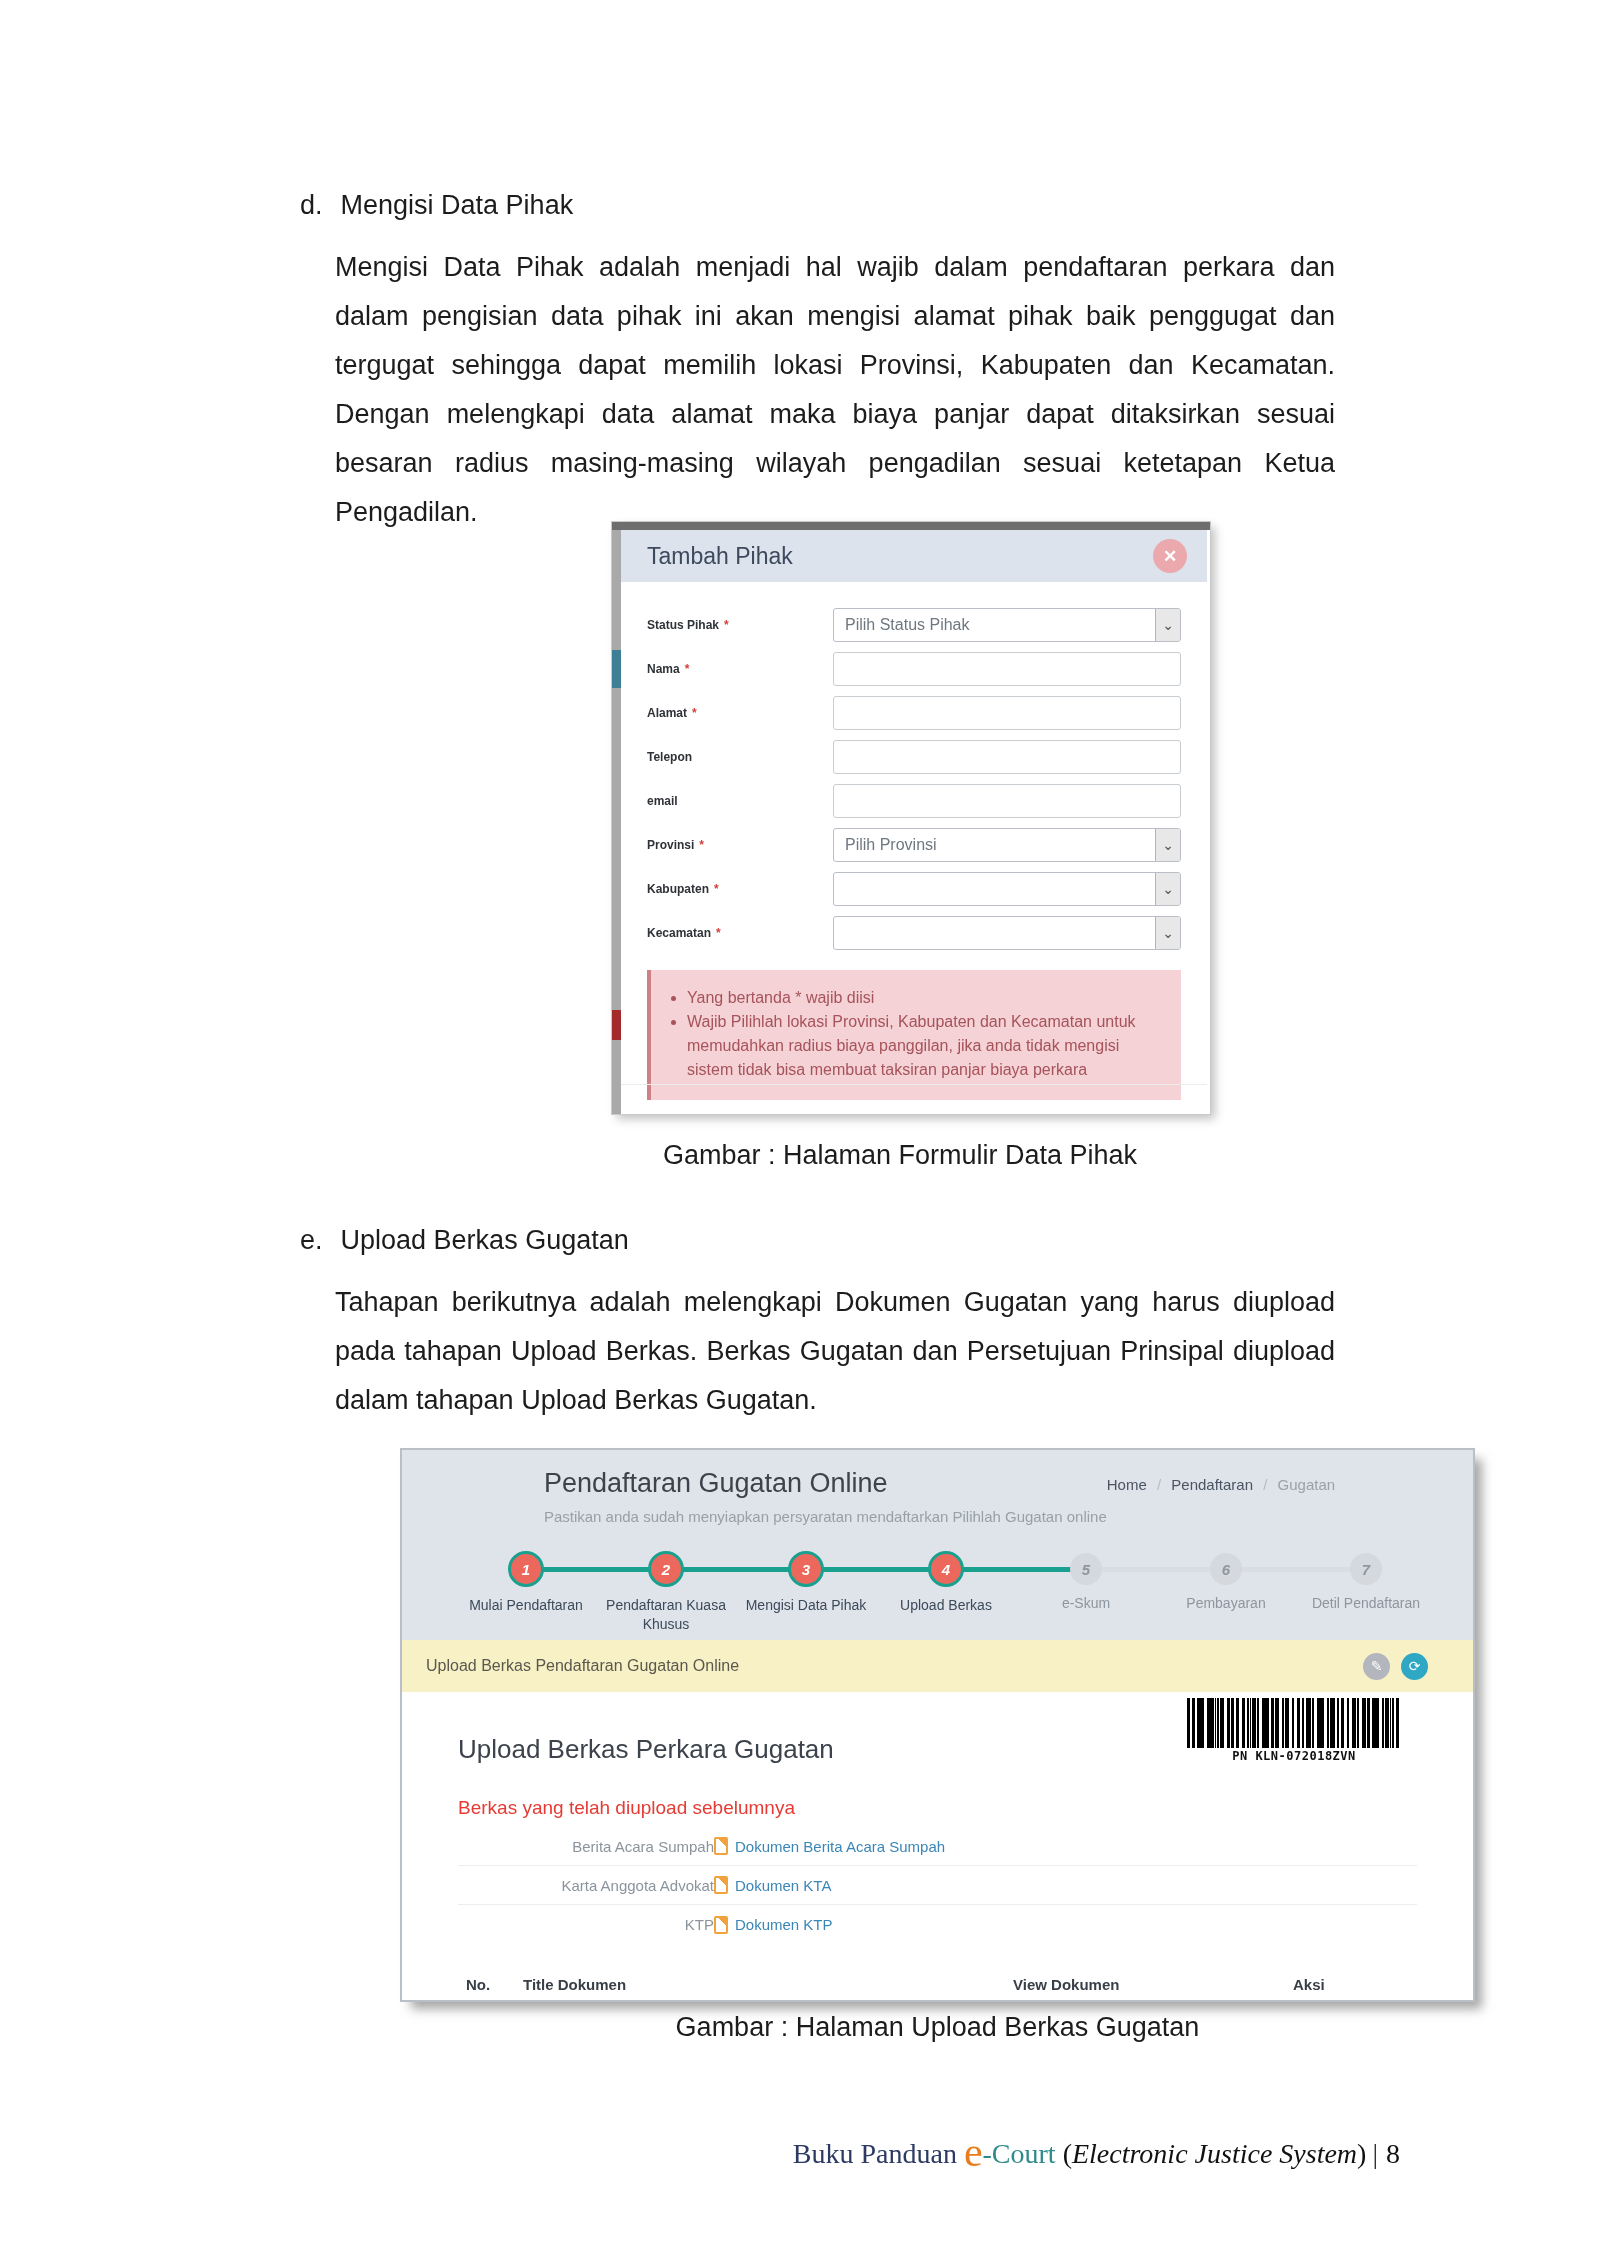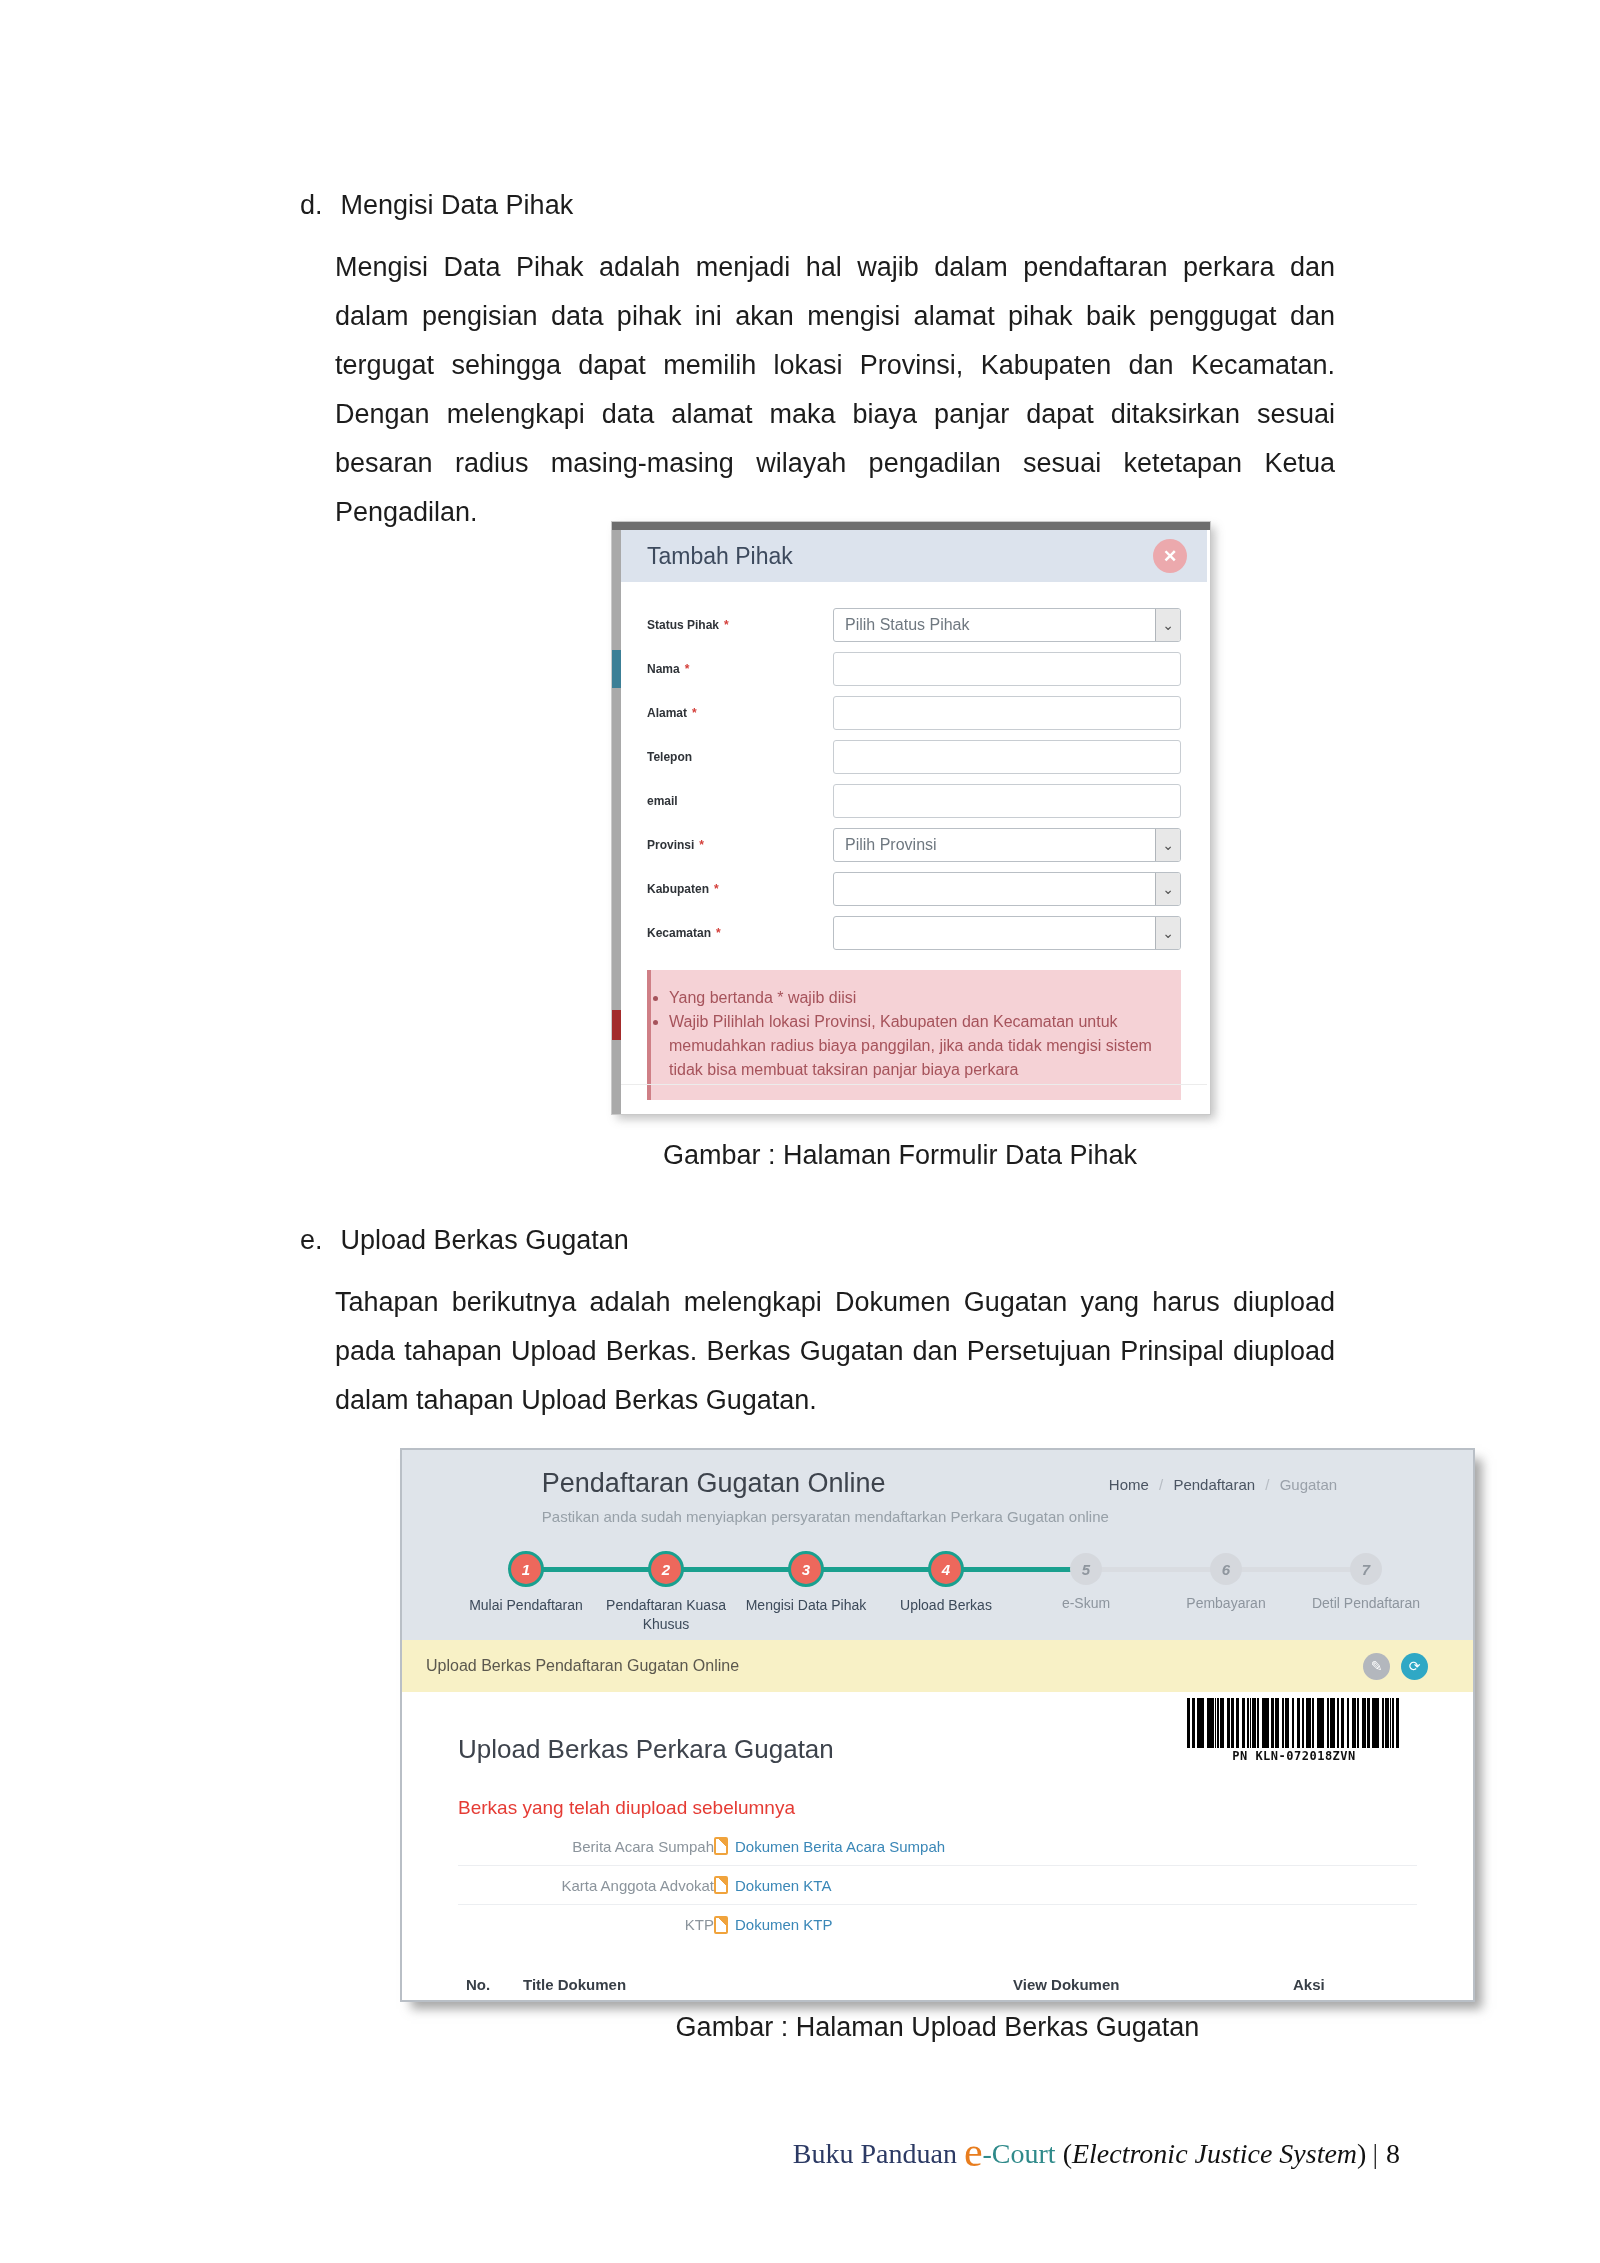--- a/index.html
+++ b/index.html
@@ -57,21 +57,21 @@
   }
   .select-value { font-size:16px; color:#6f7880; padding-left:11px; }
   .select-arrow {
     width:25px; align-self:stretch; background:#e8e8e8; border-left:1px solid #b0b5ba;
     display:flex; align-items:center; justify-content:center; font-size:14px; color:#555;
   }
   .alert {
     margin:20px 26px 0 26px; background:#f5d2d6; border-left:4px solid #cf7f86;
     padding:16px 22px 18px 14px; color:#a6535b;
   }
-  .alert ul { margin-left:4px; }
+  .alert ul { margin-left:22px; }
   .alert li { font-size:16px; line-height:24px; }
   .modal-footer { position:absolute; left:0; right:0; bottom:0; height:24px; border-top:1px solid #ececec; }
 
   
   #figure2 {
     position:absolute; left:400px; top:1448px; width:1075px; height:554px;
     background:#ffffff; border:2px solid #b9bfc6;
     box-shadow:9px 9px 10px -2px rgba(95,95,95,.55);
     overflow:hidden;
   }
@@ -273,21 +273,21 @@
   <span>e.</span>
   <span>Upload Berkas Gugatan</span>
 </div>
 <p class="doc-para" style="top:1278px;">Tahapan berikutnya adalah melengkapi Dokumen Gugatan yang harus diupload pada tahapan Upload Berkas. Berkas Gugatan dan Persetujuan Prinsipal diupload dalam tahapan Upload Berkas Gugatan.</p>
 
 <div id="figure2">
   <div class="p2-header">
     <div class="p2-titlerow">
       <div>
         <div class="p2-title">Pendaftaran Gugatan Online</div>
-        <div class="p2-subtitle">Pastikan anda sudah menyiapkan persyaratan mendaftarkan Perkara Gugatan online</div>
+        <div class="p2-subtitle">Pastikan anda sudah menyiapkan persyaratan mendaftarkan Pilihlah Gugatan online</div>
       </div>
       <div class="breadcrumb">
         <span class="crumb">Home</span>
         <span class="crumb-sep">/</span>
         <span class="crumb">Pendaftaran</span>
         <span class="crumb-sep">/</span>
         <span class="crumb crumb-muted">Gugatan</span>
       </div>
     </div>
 

